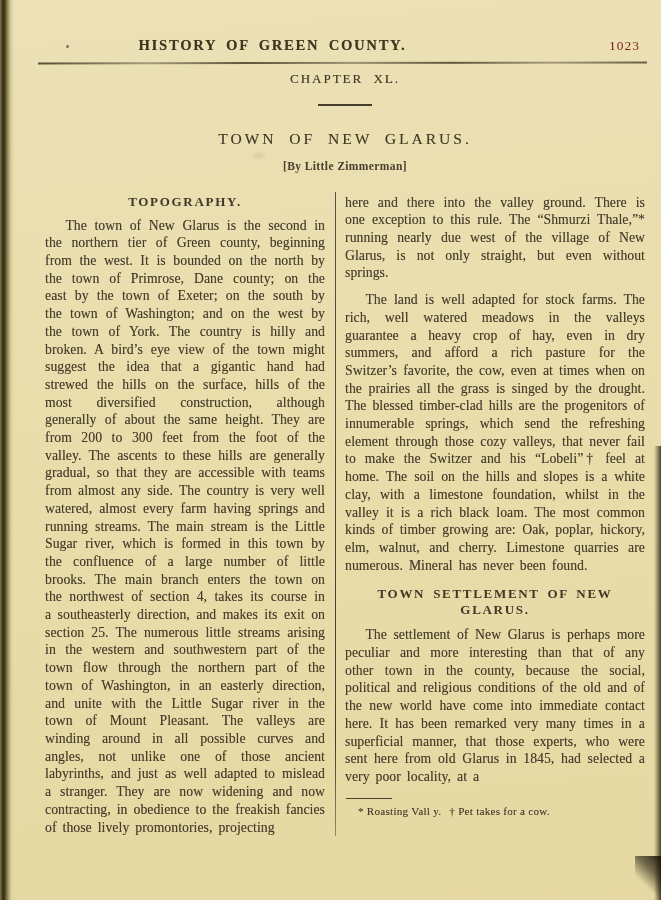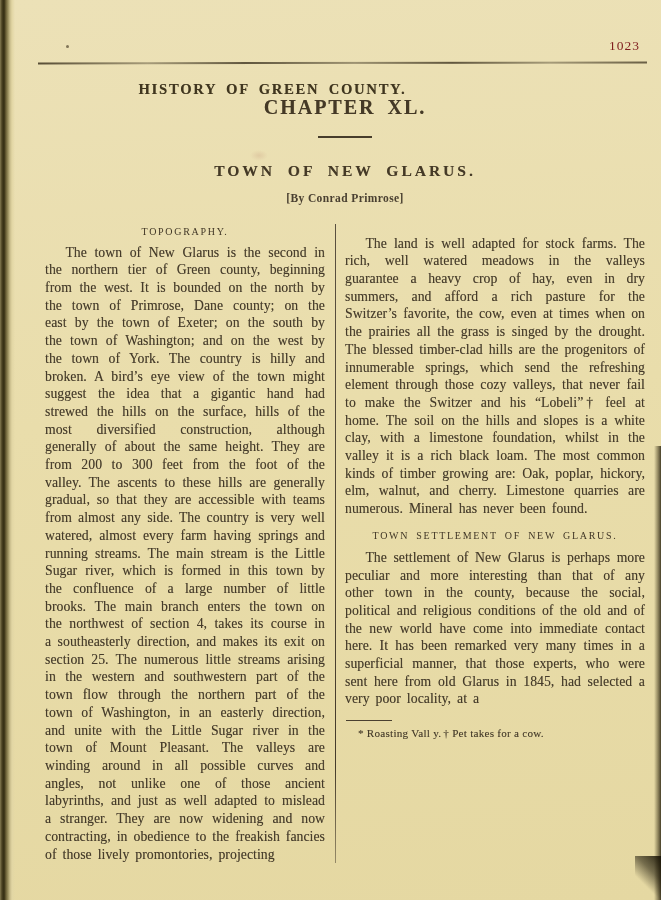--- a/index.html
+++ b/index.html
@@ -32,70 +32,69 @@
   }
   .smudge {
     position:absolute; left:250px; top:150px; width:18px; height:11px;
     background: radial-gradient(ellipse at center, rgba(196,152,124,0.28), rgba(196,152,124,0) 70%);
   }
   .running-title {
     position:absolute; top:37px; left:0; width:545px;
     text-align:center; font-weight:700; font-size:14.5px;
     letter-spacing:1.8px; word-spacing:4px; color:#40361f;
     text-shadow: 0.3px 0 0 rgba(64,54,31,.5);
-    margin-top: 44px;
   }
   .folio {
     position:absolute; top:38px; right:21px;
     font-size:13.5px; letter-spacing:1px; color:#7f1d1d;
   }
   .head-rule {
     position:absolute; left:38px; right:14px; top:62px; height:1.6px;
     transform: rotate(-0.08deg);
     background: linear-gradient(90deg,
       rgba(62,52,32,.85) 0%, rgba(62,52,32,.4) 18%, rgba(62,52,32,.8) 34%,
       rgba(62,52,32,.45) 52%, rgba(62,52,32,.8) 68%, rgba(62,52,32,.4) 84%, rgba(62,52,32,.75) 100%);
   }
   .main { position:absolute; left:45px; right:16px; top:0; }
   .chapter-heading {
-    margin-top:97px; text-align:center; line-height:1;
-    font-size:20px; font-weight:700; letter-spacing:2px; word-spacing:5px;
+    margin-top:72px; text-align:center; line-height:1;
+    font-size:13px; font-weight:400; letter-spacing:2px; word-spacing:5px;
     color:#4439266; color:#443926;
     text-shadow: 0.3px 0 0 rgba(68,57,38,.45);
   }
   .short-rule { width:54px; height:1.6px; background:#473d2b; margin:19px auto 0; }
   .article-title {
     margin-top:25px; text-align:center; line-height:1;
-    font-size:15.5px; font-weight:700; letter-spacing:3px; word-spacing:6px;
+    font-size:15.5px; font-weight:400; letter-spacing:3px; word-spacing:6px;
     color:#443926; text-shadow: 0.3px 0 0 rgba(68,57,38,.4);
   }
   .byline {
     margin-top:15px; text-align:center; line-height:1;
     font-size:11.5px; font-weight:700; letter-spacing:.4px; color:#4a4031;
   }
   .columns { margin-top:19px; display:flex; align-items:stretch; }
   .col-left  { width:280px; }
   .col-divider { width:1px; margin:0 9.5px; background:linear-gradient(#5a5040, #453b2b 85%, rgba(69,59,43,.5)); }
   .col-right { flex:1; padding-top:2px; }
   .section-heading {
-    text-align:center; font-size:10px; font-weight:400;
+    text-align:center; font-size:13px; font-weight:700;
     letter-spacing:1.7px; word-spacing:3px; color:#413726;
     margin:2px 0 7px;
   }
   .section-heading.right { margin:12px 0 8px; }
   .body-text {
     font-size:13.6px; line-height:17.7px; text-align:justify;
     word-spacing:2.5px; letter-spacing:0.1px; margin:0;
     text-shadow: 0.25px 0 0 rgba(69,59,42,.45);
   }
   .indent { text-indent:1.5em; }
   .para-gap { margin-top:9px; }
   .footnote-rule { width:46px; height:1.1px; background:#4a4030; margin:12px 0 5px 1px; }
   .footnotes {
-    display:flex; gap:2px; padding-left:13px;
+    display:flex; gap:8px; padding-left:13px;
     font-size:11px; letter-spacing:.3px; line-height:14px; color:#453b2a;
     text-shadow: 0.2px 0 0 rgba(69,59,42,.4);
     text-align: center;
   }
 </style>
 </head>
 <body>
 
 <div class="spine"></div>
 <div class="right-edge"></div>
@@ -104,31 +103,32 @@
 <div class="smudge"></div>
 
 <div class="running-title">HISTORY OF GREEN COUNTY.</div>
 <div class="folio">1023</div>
 <div class="head-rule"></div>
 
 <div class="main">
   <div class="chapter-heading">CHAPTER XL.</div>
   <div class="short-rule"></div>
   <div class="article-title">TOWN OF NEW GLARUS.</div>
-  <div class="byline">[By Conrad Primrose]</div>
+  <div class="byline">[By Little Zimmerman]</div>
 
   <div class="columns">
     <div class="col-left">
       <div class="section-heading">TOPOGRAPHY.</div>
       <p class="body-text indent">The town of New Glarus is the second in the northern tier of Green county, beginning from the west. It is bounded on the north by the town of Primrose, Dane county; on the east by the town of Exeter; on the south by the town of Washington; and on the west by the town of York. The country is hilly and broken. A bird’s eye view of the town might suggest the idea that a gigantic hand had strewed the hills on the surface, hills of the most diversified construction, although generally of about the same height. They are from 200 to 300 feet from the foot of the valley. The ascents to these hills are generally gradual, so that they are accessible with teams from almost any side. The country is very well watered, almost every farm having springs and running streams. The main stream is the Little Sugar river, which is formed in this town by the confluence of a large number of little brooks. The main branch enters the town on the northwest of section 4, takes its course in a southeasterly direction, and makes its exit on section 25. The numerous little streams arising in the western and southwestern part of the town flow through the northern part of the town of Washington, in an easterly direction, and unite with the Little Sugar river in the town of Mount Pleasant. The valleys are winding around in all possible curves and angles, not unlike one of those ancient labyrinths, and just as well adapted to mislead a stranger. They are now widening and now contracting, in obedience to the freakish fancies of those lively promontories, projecting</p>
     </div>
 
     <div class="col-divider"></div>
 
     <div class="col-right">
+      <p class="body-text">here and there into the valley ground. There is one exception to this rule. The “Shmurzi Thale,”* running nearly due west of the village of New Glarus, is not only straight, but even without springs.</p>
       <p class="body-text indent para-gap">The land is well adapted for stock farms. The rich, well watered meadows in the valleys guarantee a heavy crop of hay, even in dry summers, and afford a rich pasture for the Switzer’s favorite, the cow, even at times when on the prairies all the grass is singed by the drought. The blessed timber-clad hills are the progenitors of innumerable springs, which send the refreshing element through those cozy valleys, that never fail to make the Switzer and his “Lobeli”† feel at home. The soil on the hills and slopes is a white clay, with a limestone foundation, whilst in the valley it is a rich black loam. The most common kinds of timber growing are: Oak, poplar, hickory, elm, walnut, and cherry. Limestone quarries are numerous. Mineral has never been found.</p>
       <div class="section-heading right">TOWN SETTLEMENT OF NEW GLARUS.</div>
       <p class="body-text indent">The settlement of New Glarus is perhaps more peculiar and more interesting than that of any other town in the county, because the social, political and religious conditions of the old and of the new world have come into immediate contact here. It has been remarked very many times in a superficial manner, that those experts, who were sent here from old Glarus in 1845, had selected a very poor locality, at a</p>
       <div class="footnote-rule"></div>
       <div class="footnotes">
         <span>* Roasting Vall y.</span>
         <span>† Pet takes for a cow.</span>
       </div>
     </div>
   </div>

